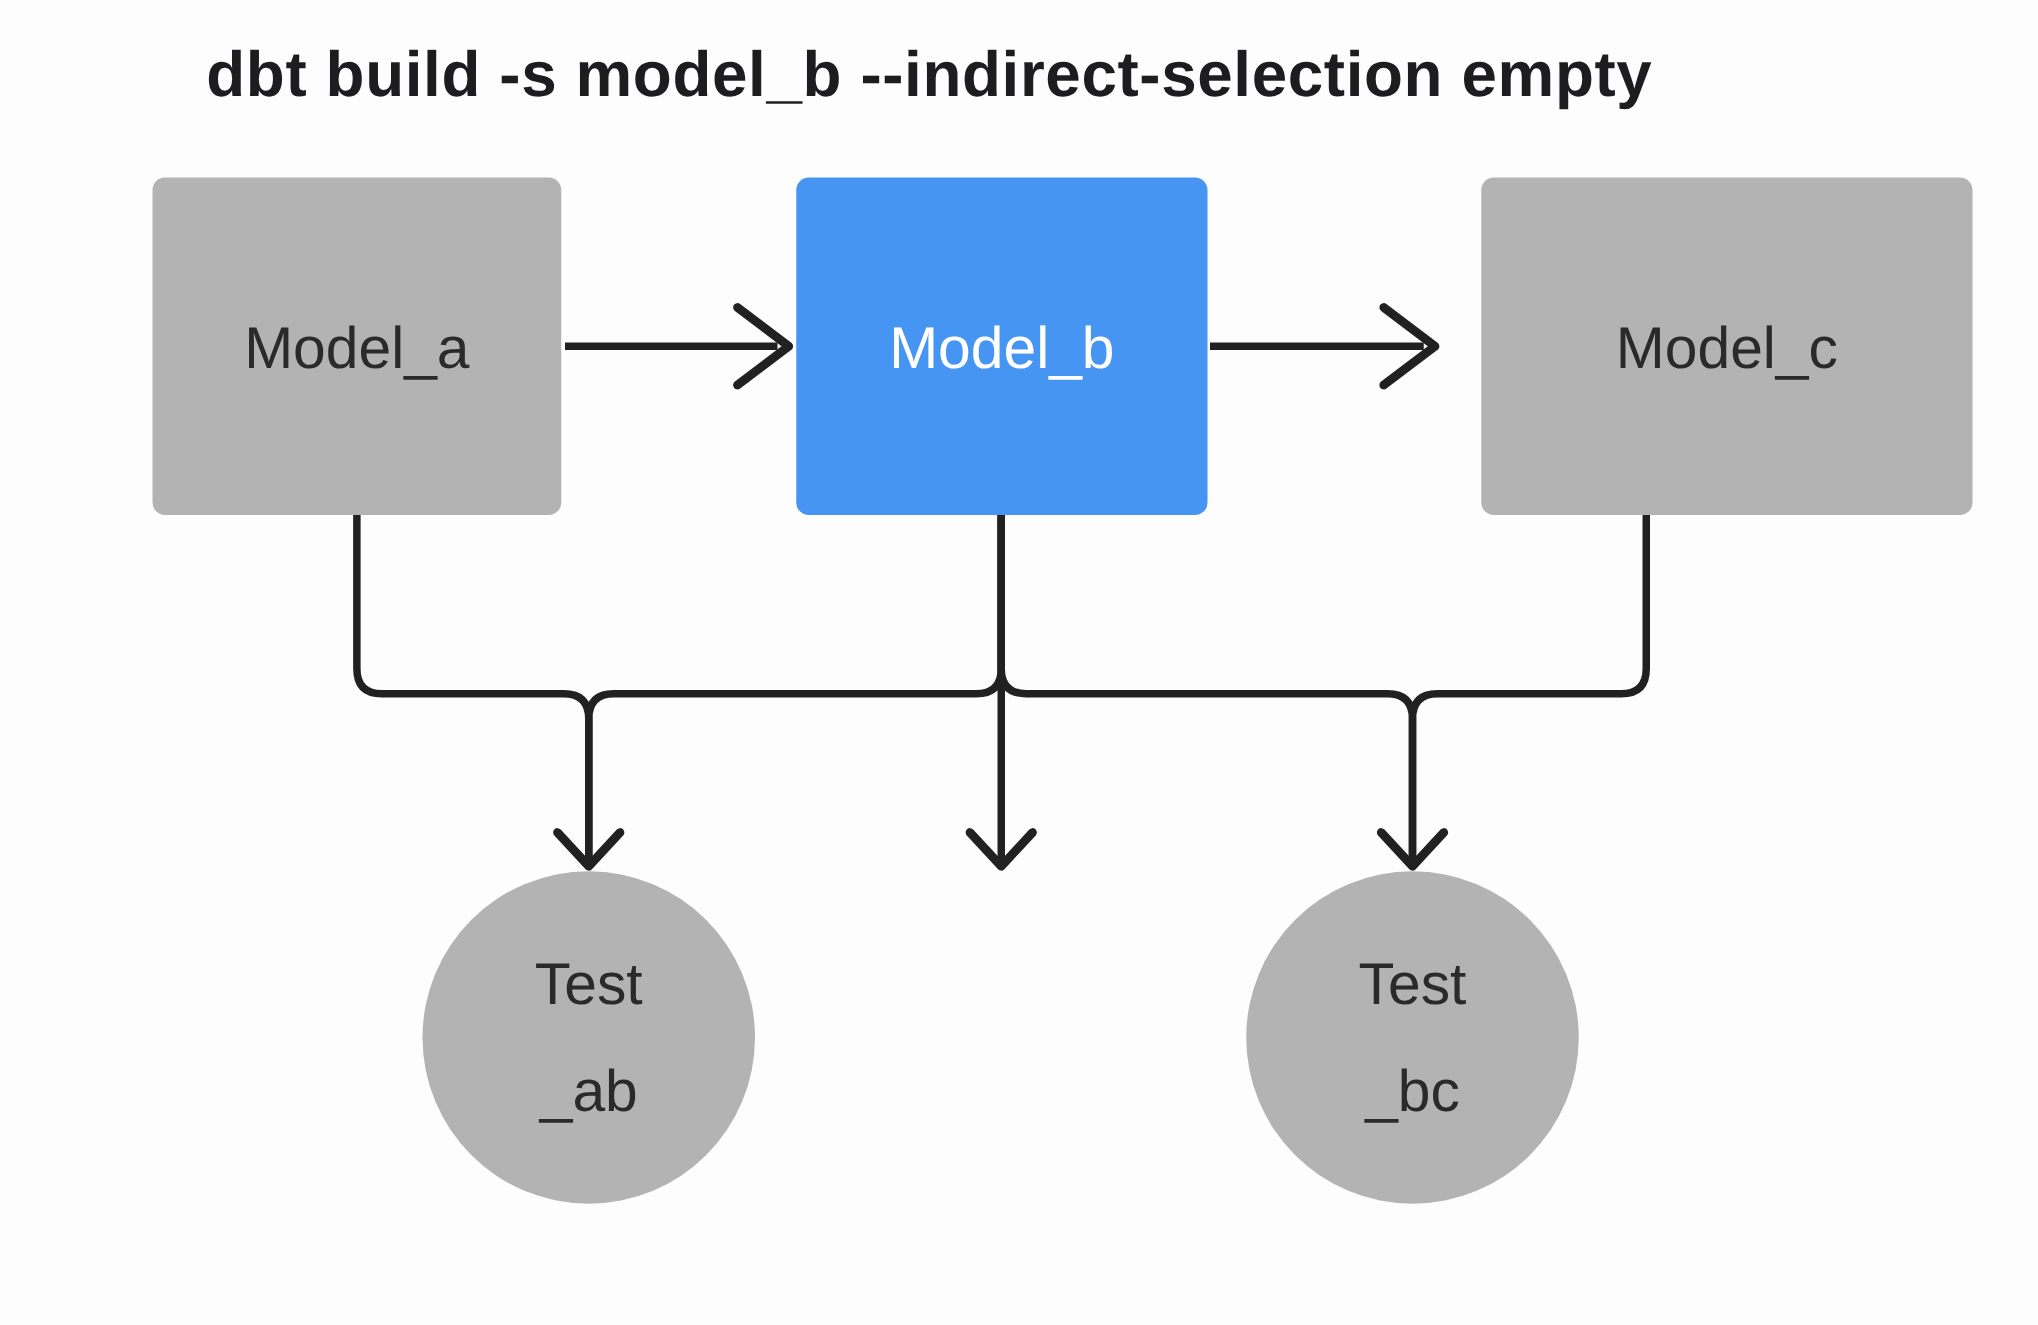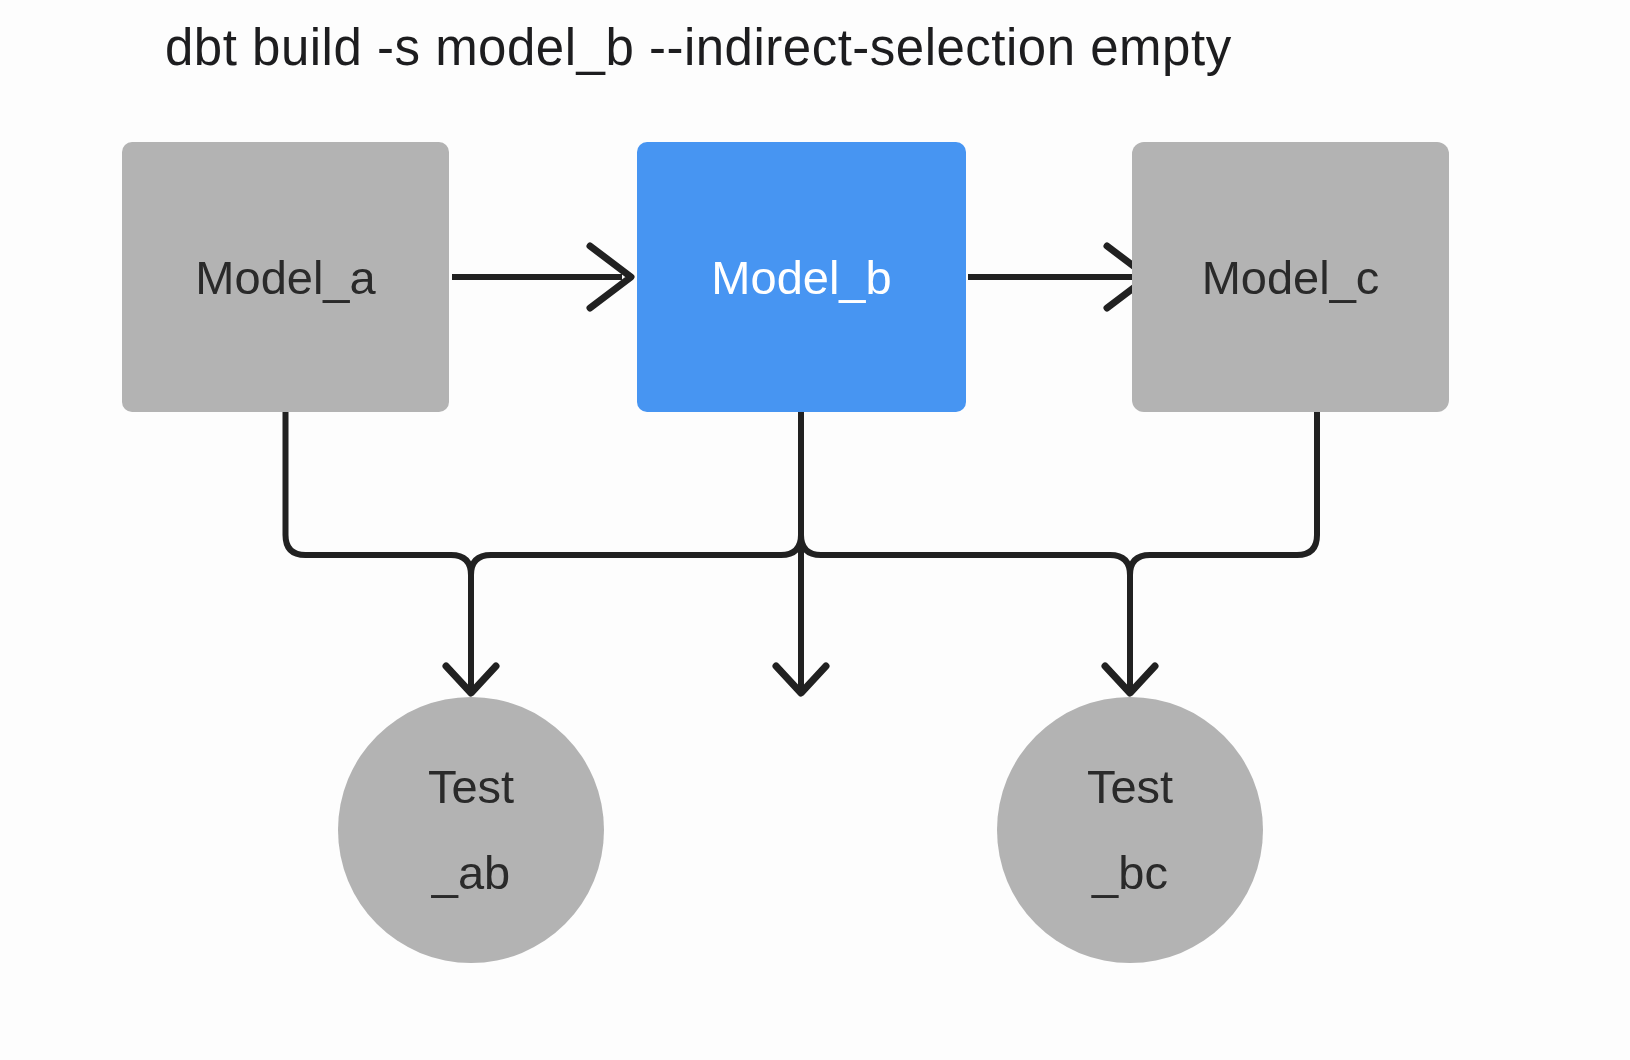--- a/index.html
+++ b/index.html
@@ -11,23 +11,23 @@
   .canvas {
     position: relative;
     width: 1630px;
     height: 1060px;
     background: #fdfdfd;
     overflow: hidden;
   }
   .diagram-title {
     position: absolute;
     left: 165px;
-    top: 18px;
+    top: 30px;
     font-size: 51px;
-    font-weight: 400;
+    font-weight: 700;
     letter-spacing: 0.5px;
     color: #1d1d1f;
     white-space: nowrap;
   }
   .edges-layer {
     position: absolute;
     left: 0;
     top: 0;
     width: 1630px;
     height: 1060px;
@@ -49,21 +49,21 @@
     justify-content: center;
     font-size: 47px;
     color: #2a2a2a;
   }
   .model-node.selected {
     background: #4795f2;
     color: #ffffff;
   }
   .model-a { left: 122px; width: 327px; }
   .model-b { left: 637px; width: 329px; }
-  .model-c { left: 1132px; width: 317px; border-radius: 12px; }
+  .model-c { left: 1185px; width: 393px; }
   .test-node {
     position: absolute;
     top: 697px;
     width: 266px;
     height: 266px;
     border-radius: 50%;
     background: #b3b3b3;
     display: flex;
     flex-direction: column;
     align-items: center;

